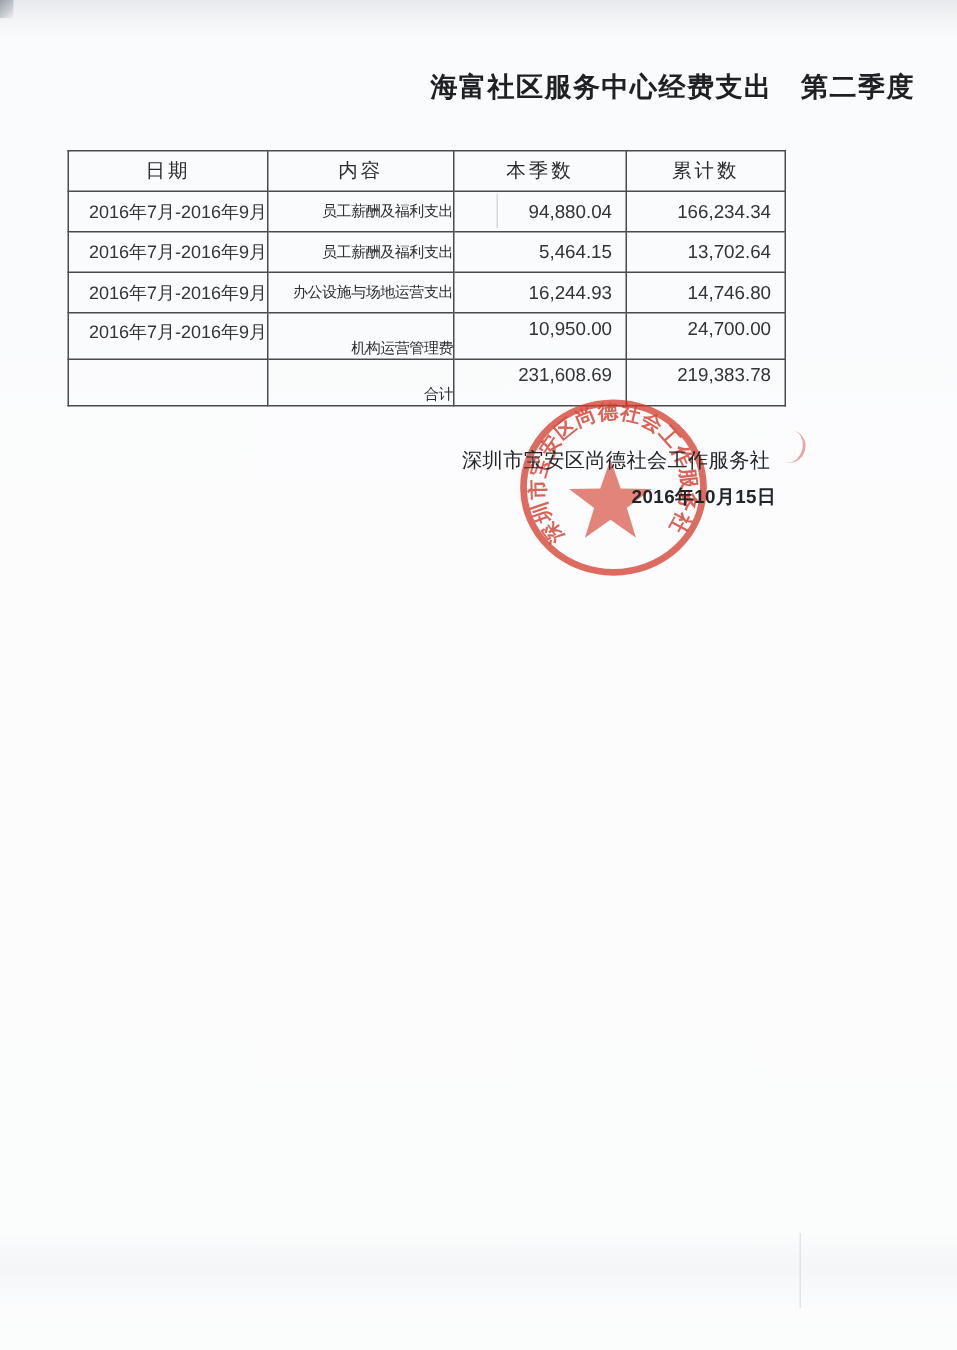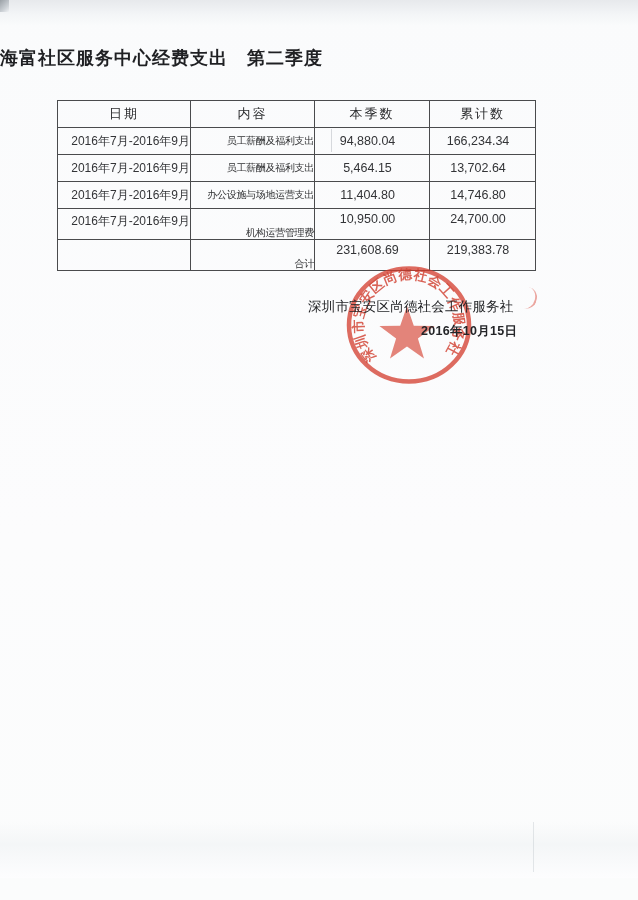--- a/index.html
+++ b/index.html
@@ -26,29 +26,29 @@
   .scan-bottom-band{
     position:absolute;left:0;top:822px;width:638px;height:56px;
     background:linear-gradient(180deg,rgba(242,244,246,.0) 0%,#f4f6f7 40%,#fdfdfe 100%);
   }
   .scan-line-right{
     position:absolute;left:533px;top:822px;width:1px;height:50px;
     background:rgba(180,188,195,.35);
   }
   
   .title{
-    position:absolute;top:46px;left:0;width:594px;
-    margin:0;text-align:left;
+    position:absolute;top:46px;left:16px;width:594px;
+    margin:0;text-align:right;
     font-family:"Liberation Serif", serif;
     font-size:18px;font-weight:bold;color:#1f2023;
     letter-spacing:1px;white-space:pre;
   }
   
   table.expense-table{
-    position:absolute;left:57px;top:100px;
+    position:absolute;left:45px;top:100px;
     width:478px;border-collapse:collapse;table-layout:fixed;
     color:#2b2c2e;
     padding-left:27px;
   }
   .expense-table col.c1{width:133px;}
   .expense-table col.c2{width:124px;}
   .expense-table col.c3{width:115px;}
   .expense-table col.c4{width:106px;}
   .expense-table th,.expense-table td{
     border:1px solid #4a4b4d;
@@ -59,21 +59,21 @@
     text-align:center;vertical-align:middle;color:#2a2b2d;
   }
   td.cell-date{
     font-size:12px;text-align:right;vertical-align:middle;color:#333437;
   }
   td.cell-content{
     font-size:10px;text-align:right;vertical-align:middle;
     padding-left:5px;color:#2e2f31;letter-spacing:-0.3px;
   }
   td.cell-num{
-    font-size:12.5px;text-align:center;vertical-align:middle;
+    font-size:12.5px;text-align:right;vertical-align:middle;
     padding-right:9px;color:#333437;
   }
   tr.skew-row td.cell-content{vertical-align:bottom;padding-bottom:1px;line-height:1.05;}
   tr.skew-row td.cell-num{vertical-align:top;padding-top:3px;}
   tr.skew-row td.cell-date{vertical-align:top;padding-top:4px;}
   .artifact-line{
     position:absolute;left:331px;top:129px;width:1px;height:23px;
     background:rgba(160,166,172,.4);
   }
   
@@ -133,21 +133,21 @@
       </tr>
       <tr>
         <td class="cell-date">2016年7月-2016年9月</td>
         <td class="cell-content">员工薪酬及福利支出</td>
         <td class="cell-num">5,464.15</td>
         <td class="cell-num">13,702.64</td>
       </tr>
       <tr>
         <td class="cell-date">2016年7月-2016年9月</td>
         <td class="cell-content">办公设施与场地运营支出</td>
-        <td class="cell-num">11,404.80</td>
+        <td class="cell-num">16,244.93</td>
         <td class="cell-num">14,746.80</td>
       </tr>
       <tr class="skew-row">
         <td class="cell-date">2016年7月-2016年9月</td>
         <td class="cell-content">机构运营管理费</td>
         <td class="cell-num">10,950.00</td>
         <td class="cell-num">24,700.00</td>
       </tr>
       <tr class="skew-row">
         <td class="cell-date"></td>

